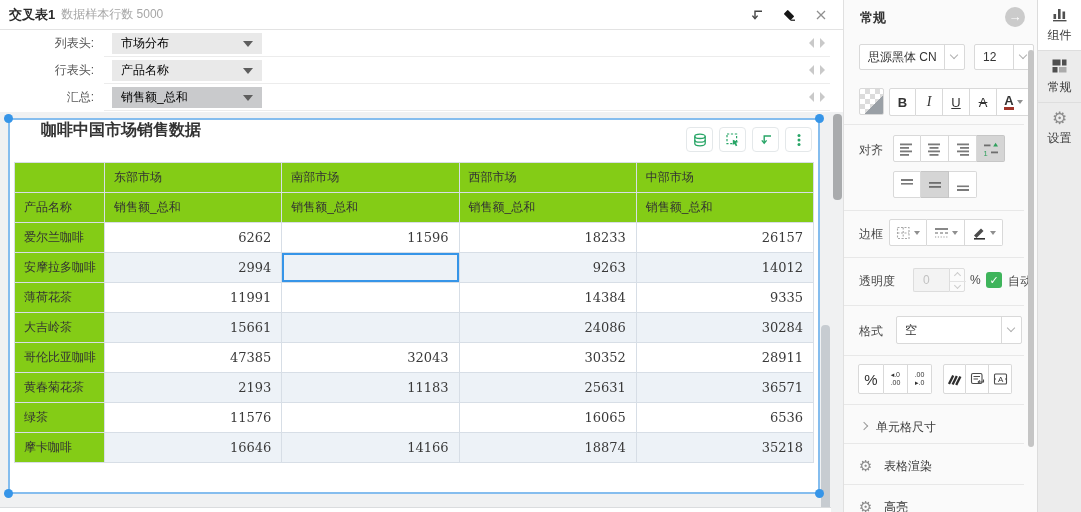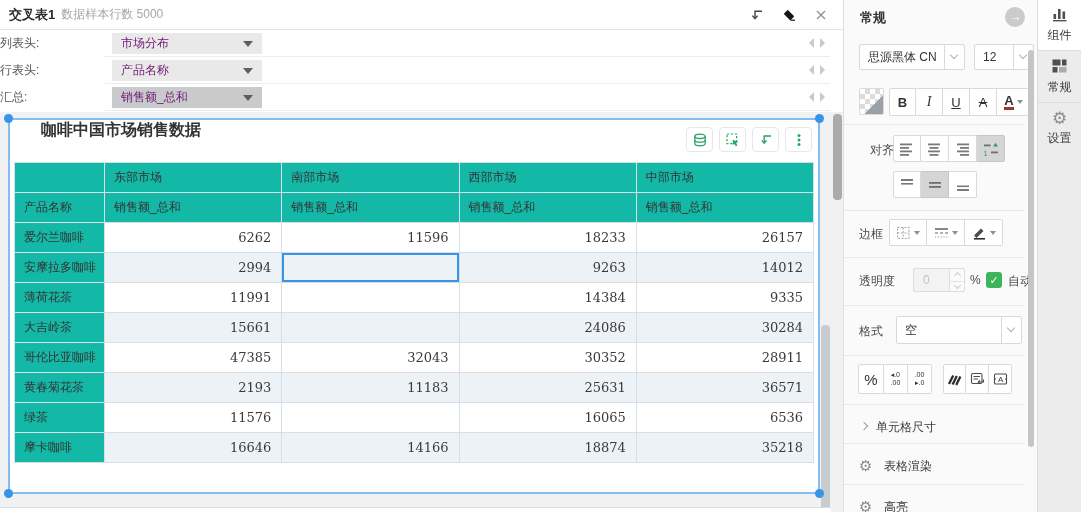--- a/index.html
+++ b/index.html
@@ -11,24 +11,24 @@
   #left { position:absolute; left:0; top:0; width:843px; height:512px; background:#fff; }
   #topbar { position:absolute; left:0; top:0; width:843px; height:30px; background:#fff;
             border-bottom:1px solid #e3e3e3; display:flex; align-items:center; padding:0 14px 0 9px; }
   #topbar .ttl { font-size:13px; font-weight:bold; color:#2b2b2b; }
   #topbar .sub { font-size:12px; color:#a6a6a6; margin-left:6px; }
   #topbar .spacer { flex:1; }
   .tb-icon { width:16px; height:16px; margin-left:16px; cursor:pointer; }
 
   #form { position:absolute; left:0; top:30px; width:843px; height:82px; background:#fff; }
   .frow { height:27px; display:flex; }
-  .frow .flabel { width:104px; padding-right:10px; line-height:27px; color:#555; }
+  .frow .flabel { width:104px; text-align:right; padding-right:10px; line-height:27px; color:#555; }
   .frow .ffield { flex:1; margin-right:13px; border-bottom:1px solid #ececec; position:relative; }
   .dropdown { position:absolute; left:8px; top:3px; width:150px; height:21px; background:#e9e9e9;
-              display:flex; align-items:center; padding-left:9px; color:#701a75; cursor:pointer; }
+              display:flex; align-items:center; padding-left:9px; color:#000000; cursor:pointer; }
   .dropdown.dark { background:#c9cacc; }
   .dd-caret { position:absolute; right:9px; top:8px; width:0; height:0;
               border-left:5px solid transparent; border-right:5px solid transparent; border-top:6px solid #5e5e5e; }
   .lr-arrows { position:absolute; right:2px; top:7px; width:22px; height:12px; cursor:pointer; }
 
   #canvas { position:absolute; left:0; top:112px; width:843px; height:400px; background:#f0f1f2; }
   #next-widget-strip { position:absolute; left:0; top:395px; width:831px; height:5px; background:#fff; border-top:1px solid #dadcde; }
 
   
   #widget { position:absolute; left:8px; top:6px; width:812px; height:376px; background:#fff;
@@ -38,21 +38,21 @@
   .h-bl { left:-6px; bottom:-6px; } .h-br { right:-6px; bottom:-6px; }
   #whead { position:relative; height:40px; }
   #wtitle { position:absolute; left:14px; top:0; font-size:16px; font-weight:600; color:#333;padding-left:17px; }
   #wtools { position:absolute; right:6px; top:7px; display:flex; }
   .wtool { width:27px; height:25px; border:1px solid #e4e8ea; border-radius:4px; background:#fff;
            margin-left:6px; display:flex; align-items:center; justify-content:center; cursor:pointer; }
 
   #ctable { position:absolute; left:4px; top:42px; border-collapse:collapse; table-layout:fixed; width:800px; }
   #ctable col.c0 { width:90px; }
   #ctable th, #ctable td { border:1px solid #d7dee6; height:30px; font-weight:normal; overflow:hidden; white-space:nowrap; }
-  #ctable th { background:#14b8a6; text-align:left; padding-left:9px; font-size:12px; color:#333; }
+  #ctable th { background:#84cc16; text-align:left; padding-left:9px; font-size:12px; color:#333; }
   #ctable td { background:#fff; text-align:right; padding-right:10px;
                font-family:"DejaVu Serif","Liberation Serif",serif; font-size:13px; color:#3a3a3a; }
   #ctable tbody tr:nth-child(even) td { background:#edf2f7; }
   #ctable td.selected { box-shadow:inset 0 0 0 2px #3695e8; position:relative; }
 
   
   .vthumb { position:absolute; border-radius:4px; }
   #widget-scroll { left:822px; top:205px; width:9px; height:255px; background:#c7ccd1; }
   #region-scroll { left:833px; top:114px; width:9px; height:86px; background:#a9abad; }
 
@@ -362,21 +362,21 @@
           <span class="st">A</span>
         </button>
       <button class="pbtn fbtn" style="width:34px;">
         <span class="fc">A</span>
           <span class="mini-caret"></span>
       </button>
     </div>
 
     <div class="pdiv" style="top:124px;"></div>
 
-    <div class="plabel" style="left:26px; top:142px;">对齐</div>
+    <div class="plabel" style="left:15px; top:142px;">对齐</div>
     <div class="bgroup" style="left:49px; top:135px;">
       <button class="pbtn albtn">
         <svg width="16" height="14" viewBox="0 0 16 14" fill="#7a7a7a">
             <rect x="1" y="1.5" width="12" height="1.8"></rect>
             <rect x="1" y="5" width="9" height="1.8"></rect>
             <rect x="1" y="8.5" width="12" height="1.8"></rect>
             <rect x="1" y="12" width="9" height="1.8"></rect>
           </svg>
       </button>
       <button class="pbtn albtn">

